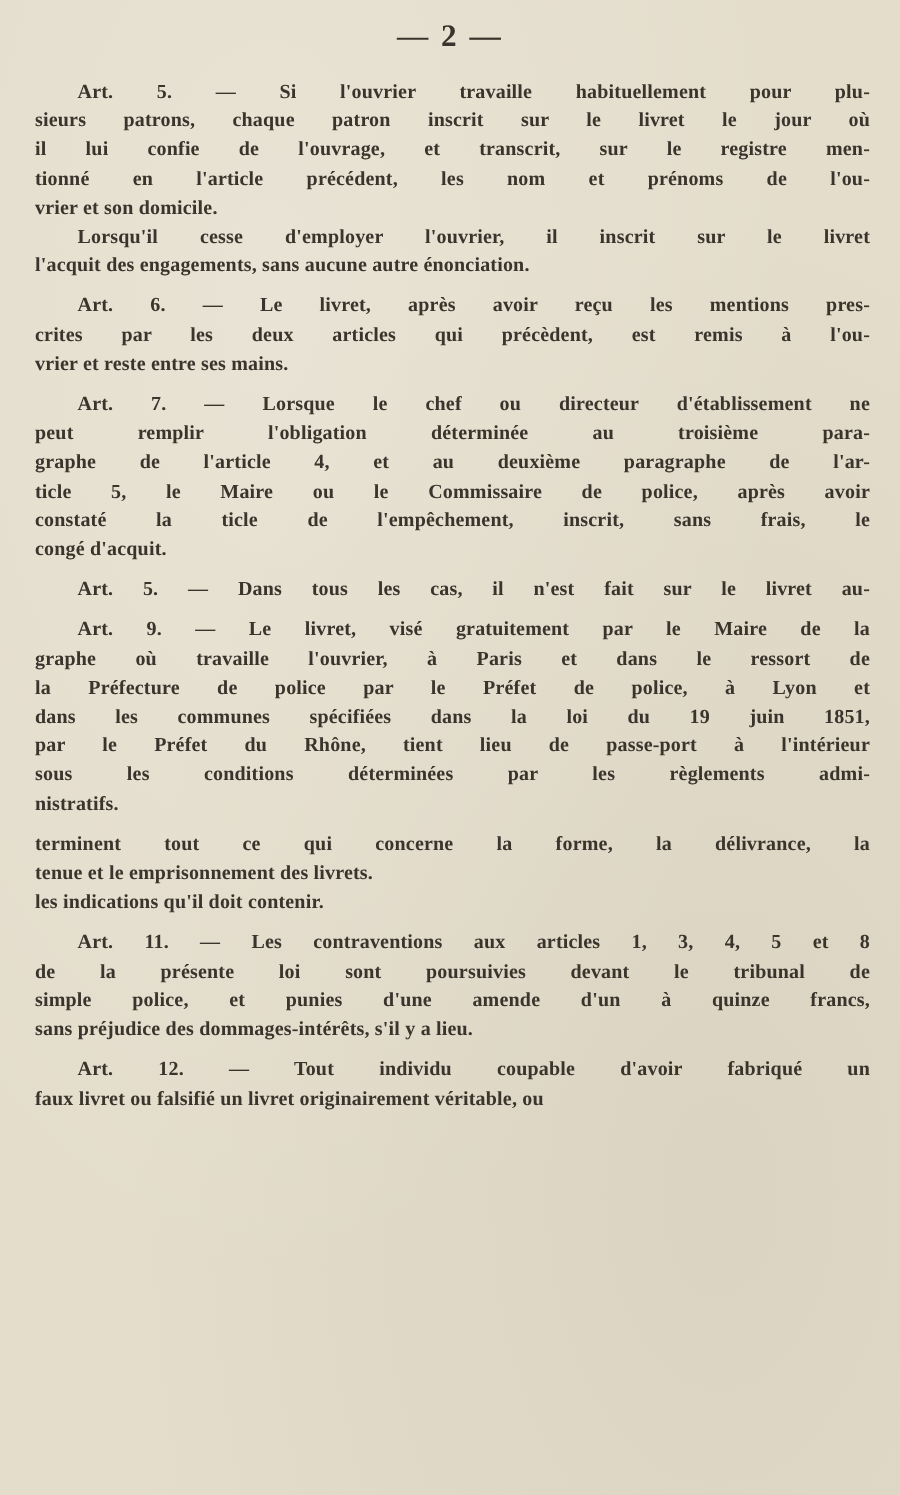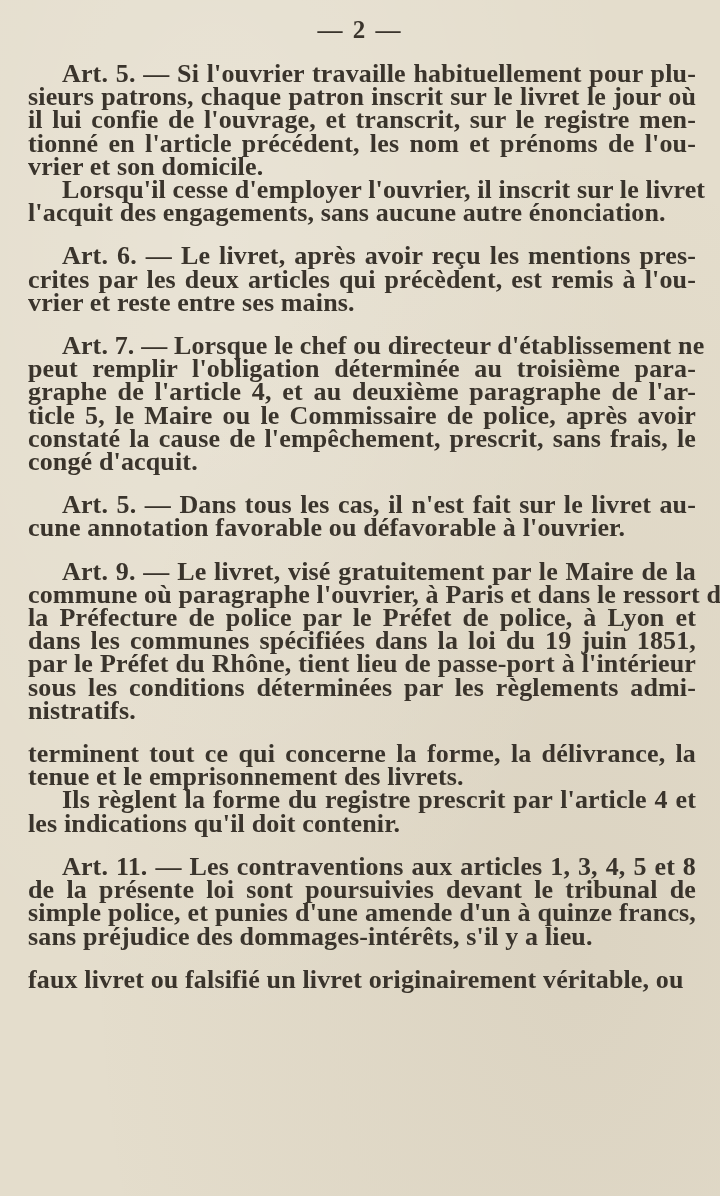--- a/index.html
+++ b/index.html
@@ -12,25 +12,25 @@
     font-family: "Liberation Serif", "DejaVu Serif", serif;
     color: #3a342c;
   }
   .page { position: relative; width: 720px; height: 1196px; }
   .folio {
     position: absolute; top: 16px; left: 0; width: 720px;
     text-align: center; font-size: 25px; font-weight: bold; letter-spacing: 2px;
   }
   .body {
     position: absolute; top: 62px; left: 28px; width: 668px;
-    font-size: 26px; line-height: 23.2px; font-weight: bold;
+    font-size: 16px; line-height: 23.2px; font-weight: bold;
     text-align: justify; letter-spacing: 0.15px;
   }
   .art { margin: 0; }
-  .art + .art { margin-top: 20px; }
+  .art + .art { margin-top: 9px; }
   .ln { display: block; text-align: justify; text-align-last: justify; white-space: nowrap; overflow: visible; }
   .ln.first { padding-left: 34px; }
   .ln.last { text-align-last: left; }
 </style>
 </head>
 <body>
 
 <div class="page">
   <div class="folio">— 2 —</div>
   <div class="body" id="doc-body">
@@ -53,58 +53,57 @@
           <span class="ln">crites par les deux articles qui précèdent, est remis à l'ou-</span>
           <span class="ln last">vrier et reste entre ses mains.</span>
         </div>
       </div>
       <div class="art">
         <div class="para-block">
           <span class="ln first">Art. 7. — Lorsque le chef ou directeur d'établissement ne</span>
           <span class="ln">peut remplir l'obligation déterminée au troisième para-</span>
           <span class="ln">graphe de l'article 4, et au deuxième paragraphe de l'ar-</span>
           <span class="ln">ticle 5, le Maire ou le Commissaire de police, après avoir</span>
-          <span class="ln">constaté la cause de l'empêchement, prescrit, sans frais, le</span>
+          <span class="ln">constaté la ticle de l'empêchement, inscrit, sans frais, le</span>
           <span class="ln last">congé d'acquit.</span>
         </div>
       </div>
       <div class="art">
         <div class="para-block">
           <span class="ln first">Art. 5. — Dans tous les cas, il n'est fait sur le livret au-</span>
-          <span class="ln last">cune annotation favorable ou défavorable à l'ouvrier.</span>
         </div>
       </div>
       <div class="art">
         <div class="para-block">
           <span class="ln first">Art. 9. — Le livret, visé gratuitement par le Maire de la</span>
-          <span class="ln">commune où paragraphe l'ouvrier, à Paris et dans le ressort de</span>
+          <span class="ln">graphe où travaille l'ouvrier, à Paris et dans le ressort de</span>
           <span class="ln">la Préfecture de police par le Préfet de police, à Lyon et</span>
           <span class="ln">dans les communes spécifiées dans la loi du 19 juin 1851,</span>
           <span class="ln">par le Préfet du Rhône, tient lieu de passe-port à l'intérieur</span>
           <span class="ln">sous les conditions déterminées par les règlements admi-</span>
           <span class="ln last">nistratifs.</span>
         </div>
       </div>
       <div class="art">
         <div class="para-block">
           <span class="ln">terminent tout ce qui concerne la forme, la délivrance, la</span>
           <span class="ln last">tenue et le emprisonnement des livrets.</span>
         </div>
         <div class="para-block">
-          <span class="ln first">Ils règlent la forme du registre prescrit par l'article 4 et</span>
           <span class="ln last">les indications qu'il doit contenir.</span>
         </div>
       </div>
       <div class="art">
         <div class="para-block">
           <span class="ln first">Art. 11. — Les contraventions aux articles 1, 3, 4, 5 et 8</span>
           <span class="ln">de la présente loi sont poursuivies devant le tribunal de</span>
           <span class="ln">simple police, et punies d'une amende d'un à quinze francs,</span>
           <span class="ln last">sans préjudice des dommages-intérêts, s'il y a lieu.</span>
         </div>
       </div>
       <div class="art">
         <div class="para-block">
+          <span class="ln first">Art. 12. — Tout individu coupable d'avoir fabriqué un</span>
           <span class="ln last">faux livret ou falsifié un livret originairement véritable, ou</span>
         </div>
       </div>
     </div>
 </div>
 
 </body></html>

